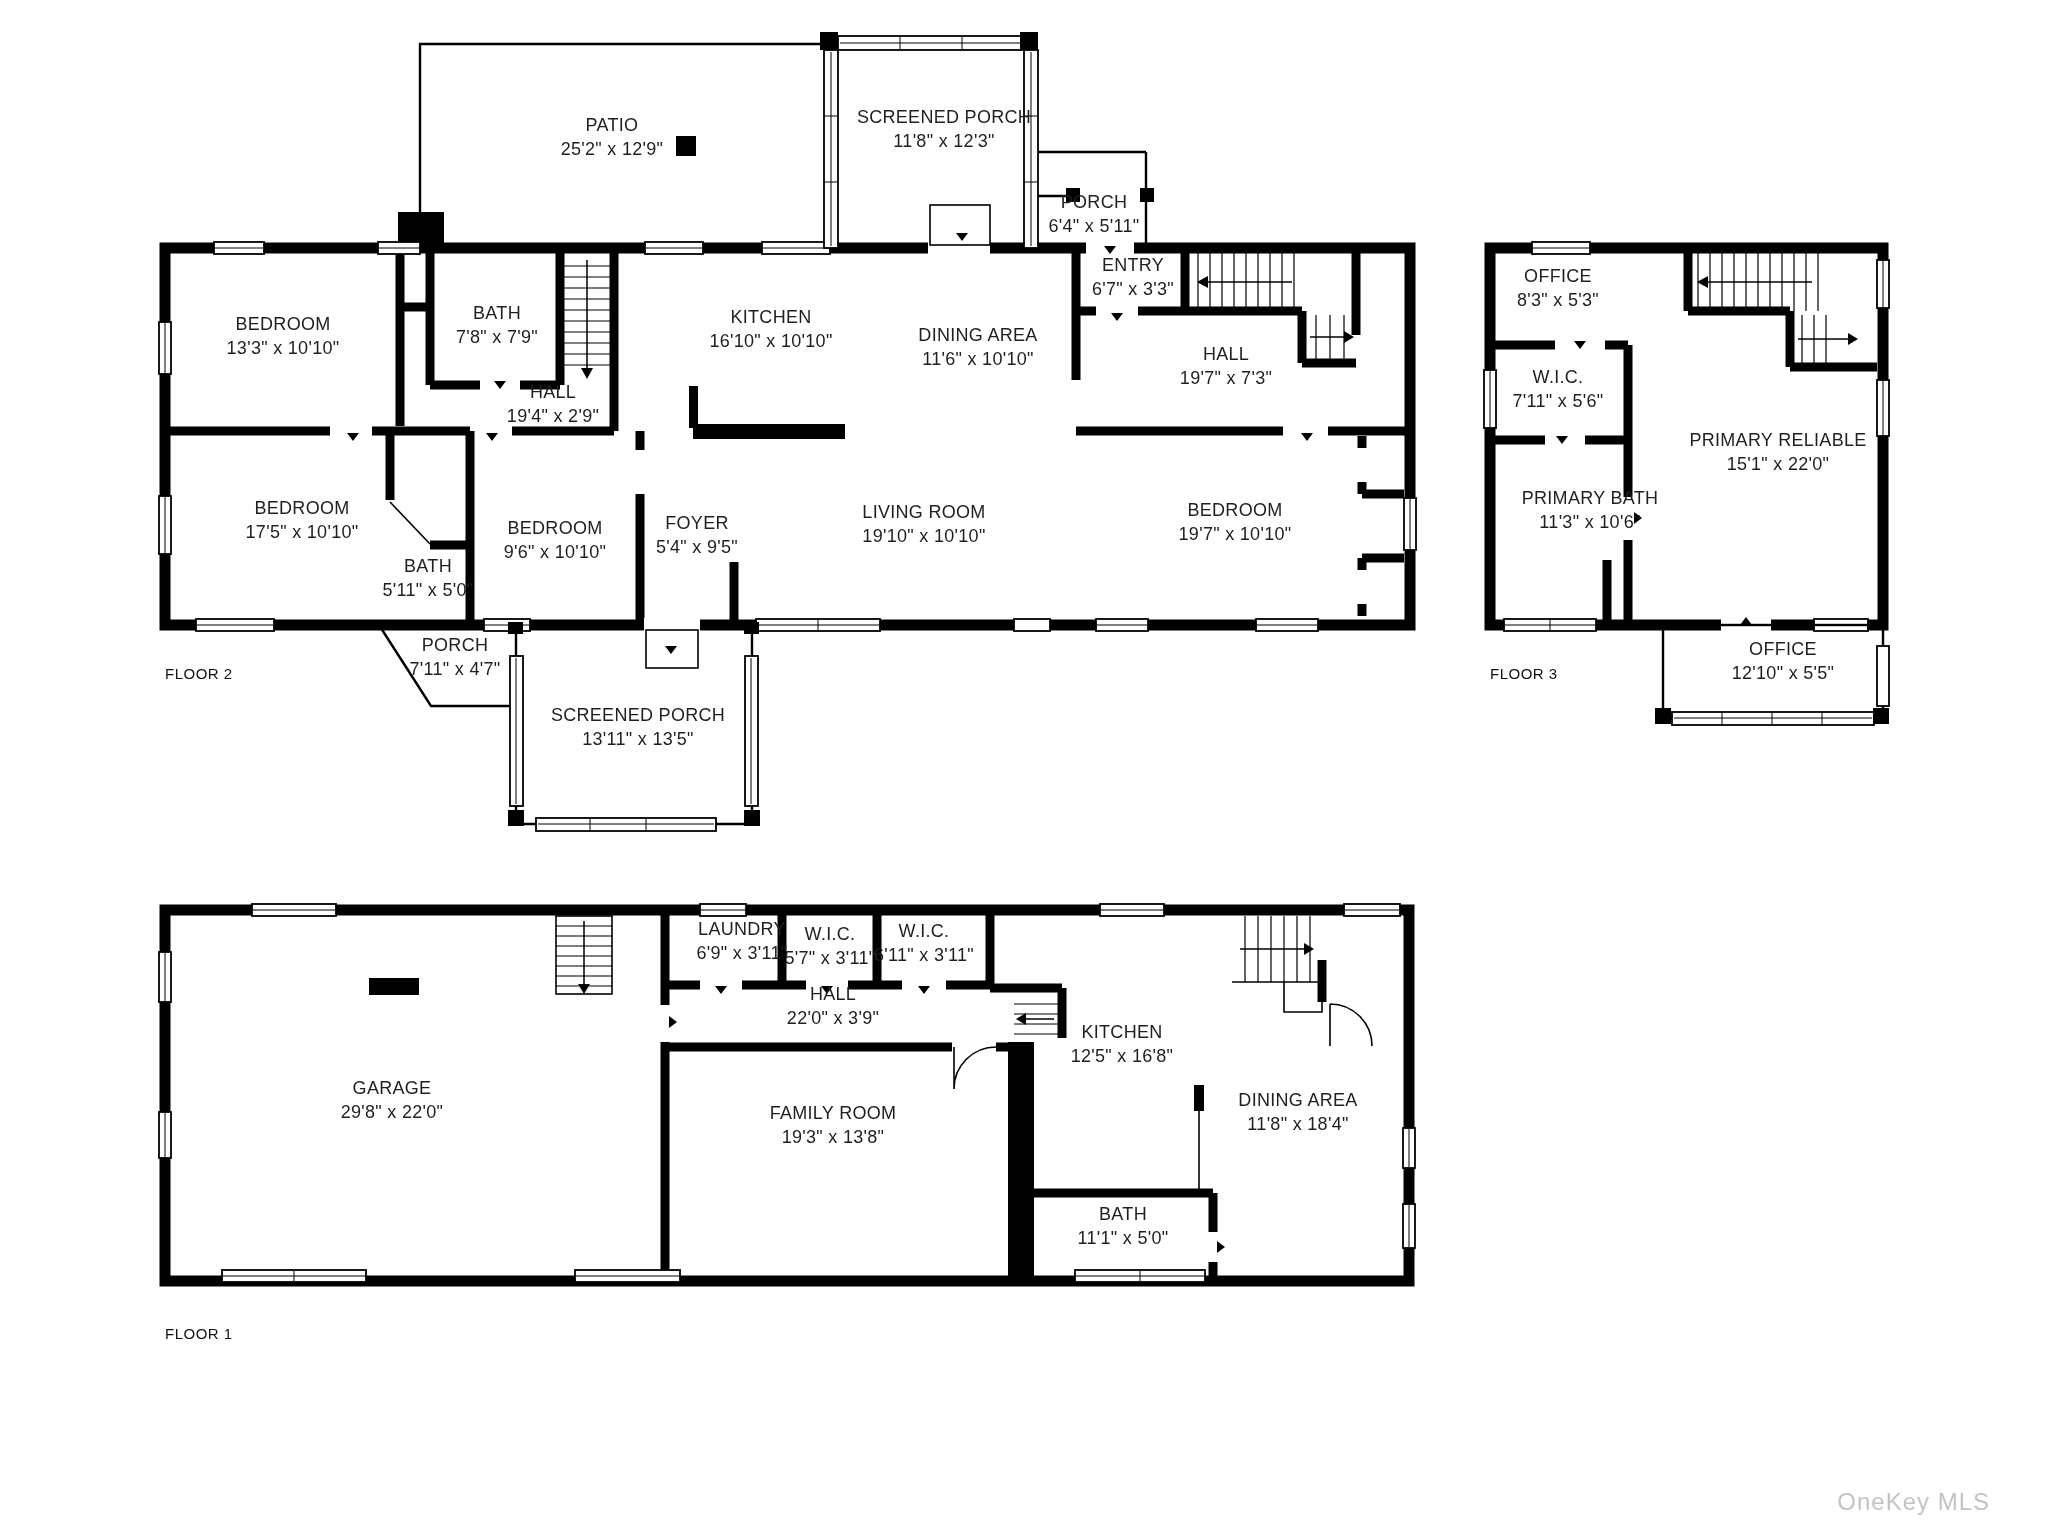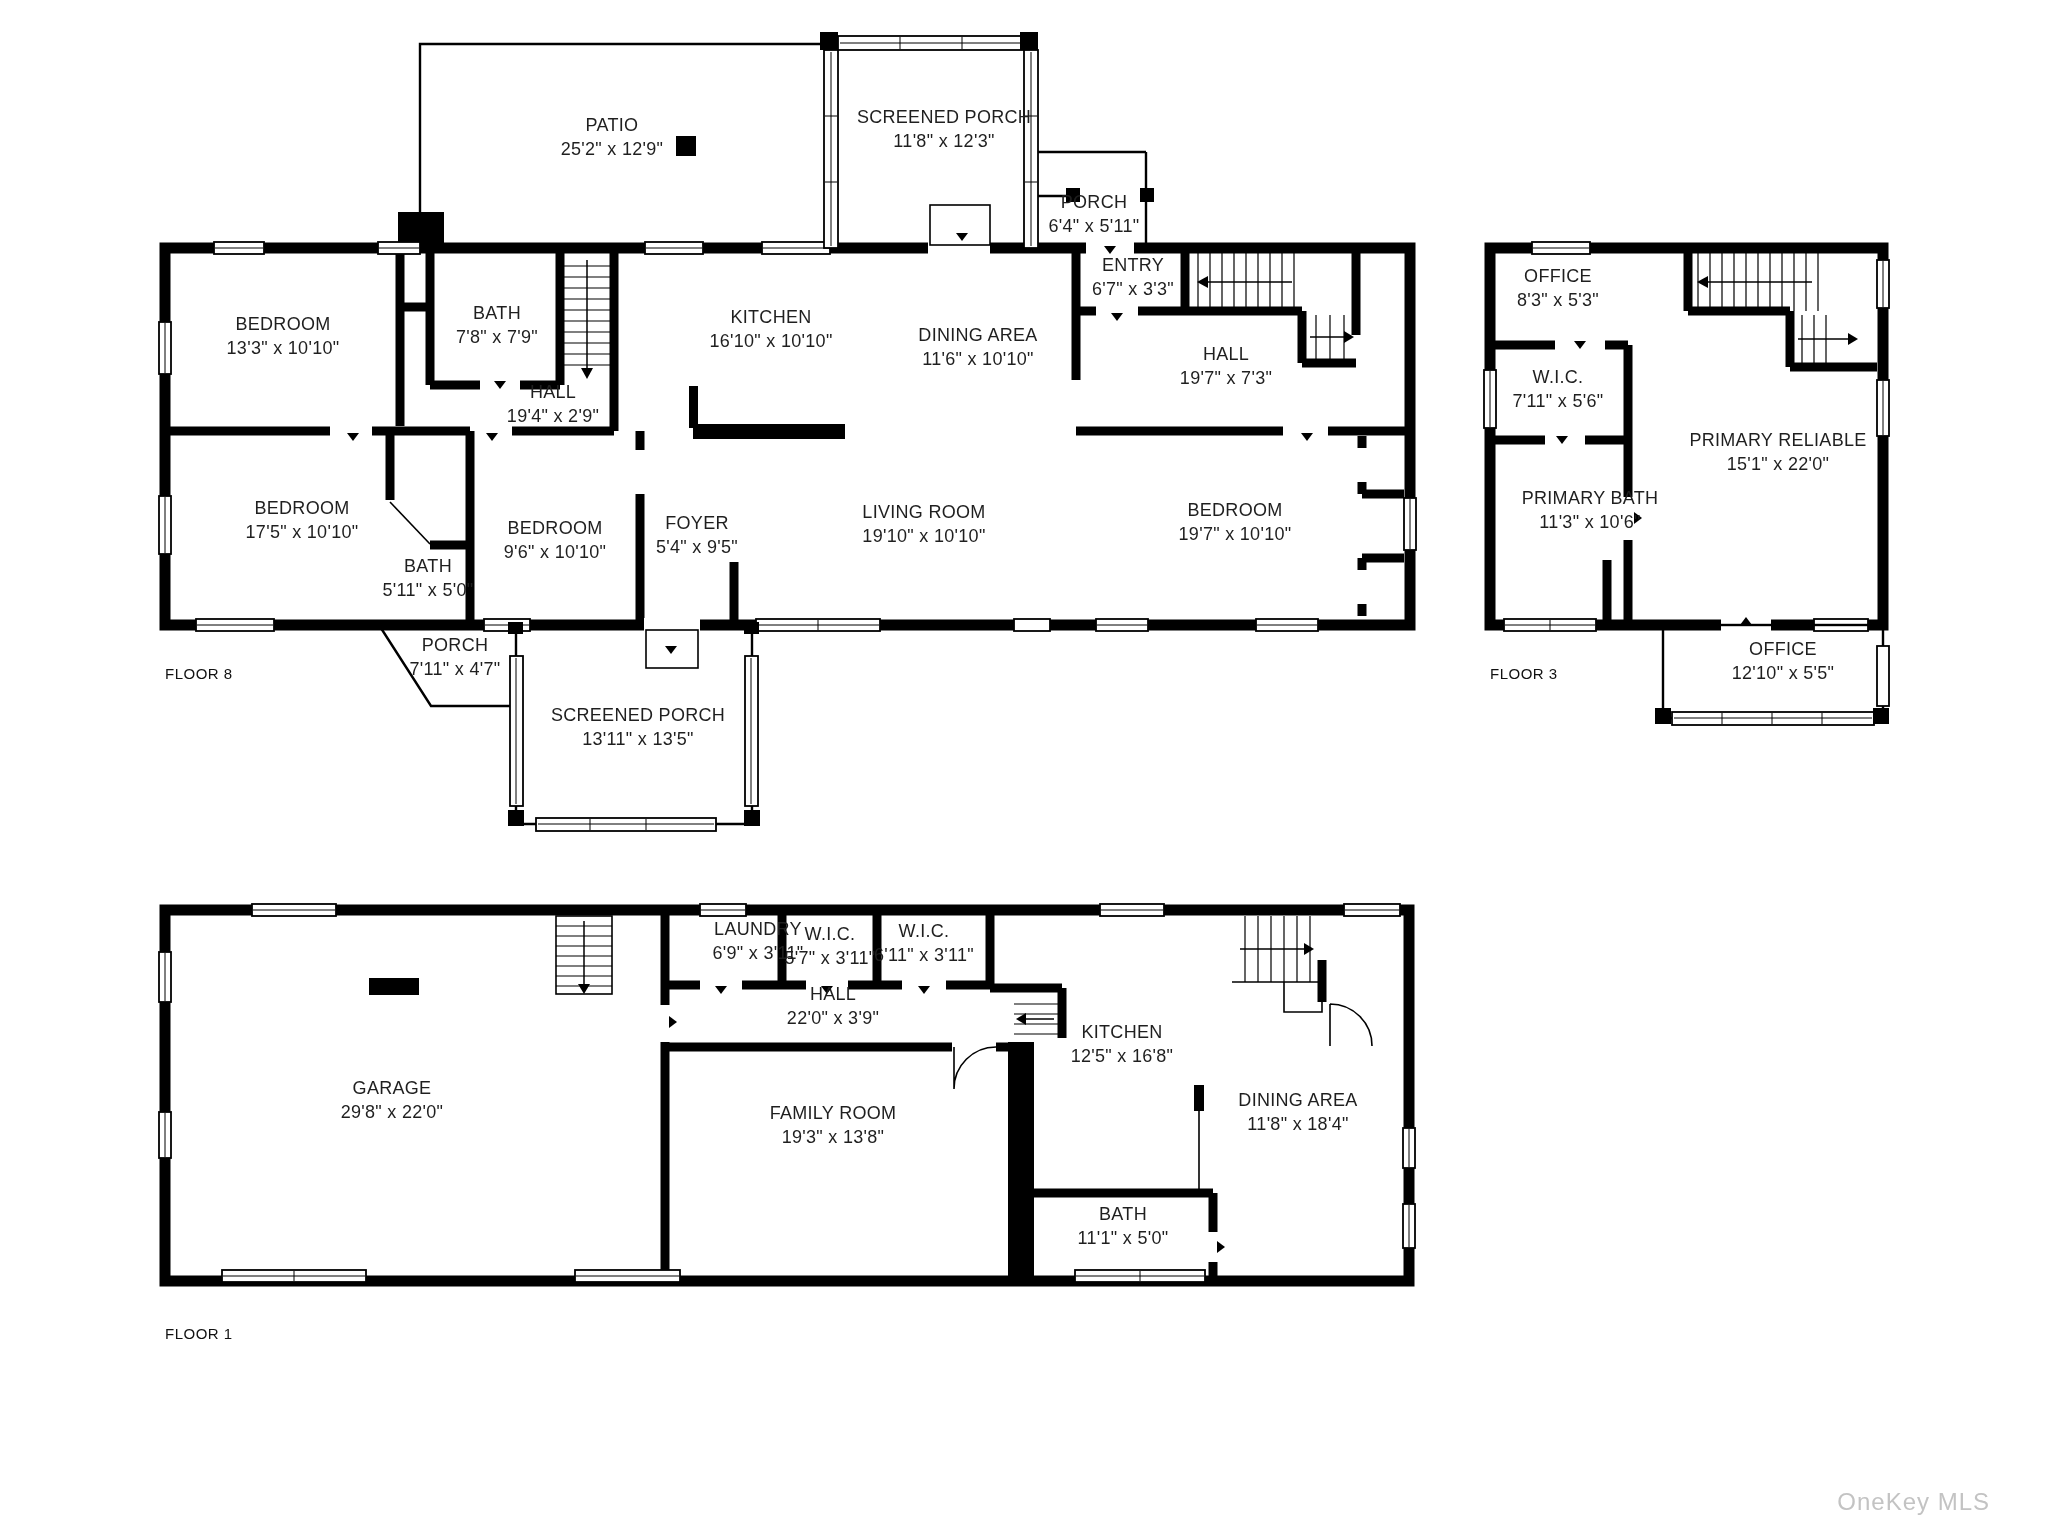--- a/index.html
+++ b/index.html
@@ -365,21 +365,21 @@
     <div class="rdims">19'7" x 10'10"</div>
   </div>
   <div class="room-label" style="left:455px;top:657px">
     <div class="rname">PORCH</div>
     <div class="rdims">7'11" x 4'7"</div>
   </div>
   <div class="room-label" style="left:638px;top:727px">
     <div class="rname">SCREENED PORCH</div>
     <div class="rdims">13'11" x 13'5"</div>
   </div>
-  <div class="floor-tag" style="left:165px;top:665px">FLOOR 8</div>
+  <div class="floor-tag" style="left:165px;top:665px">FLOOR 2</div>
 
   <div class="room-label" style="left:1558px;top:288px">
     <div class="rname">OFFICE</div>
     <div class="rdims">8'3" x 5'3"</div>
   </div>
   <div class="room-label" style="left:1558px;top:389px">
     <div class="rname">W.I.C.</div>
     <div class="rdims">7'11" x 5'6"</div>
   </div>
   <div class="room-label" style="left:1778px;top:452px">
@@ -393,21 +393,21 @@
   <div class="room-label" style="left:1783px;top:661px">
     <div class="rname">OFFICE</div>
     <div class="rdims">12'10" x 5'5"</div>
   </div>
   <div class="floor-tag" style="left:1490px;top:665px">FLOOR 3</div>
 
   <div class="room-label" style="left:392px;top:1100px">
     <div class="rname">GARAGE</div>
     <div class="rdims">29'8" x 22'0"</div>
   </div>
-  <div class="room-label" style="left:758px;top:941px">
+  <div class="room-label" style="left:742px;top:941px">
     <div class="rname">LAUNDRY</div>
     <div class="rdims">6'9" x 3'11"</div>
   </div>
   <div class="room-label" style="left:830px;top:946px">
     <div class="rname">W.I.C.</div>
     <div class="rdims">5'7" x 3'11"</div>
   </div>
   <div class="room-label" style="left:924px;top:943px">
     <div class="rname">W.I.C.</div>
     <div class="rdims">6'11" x 3'11"</div>

